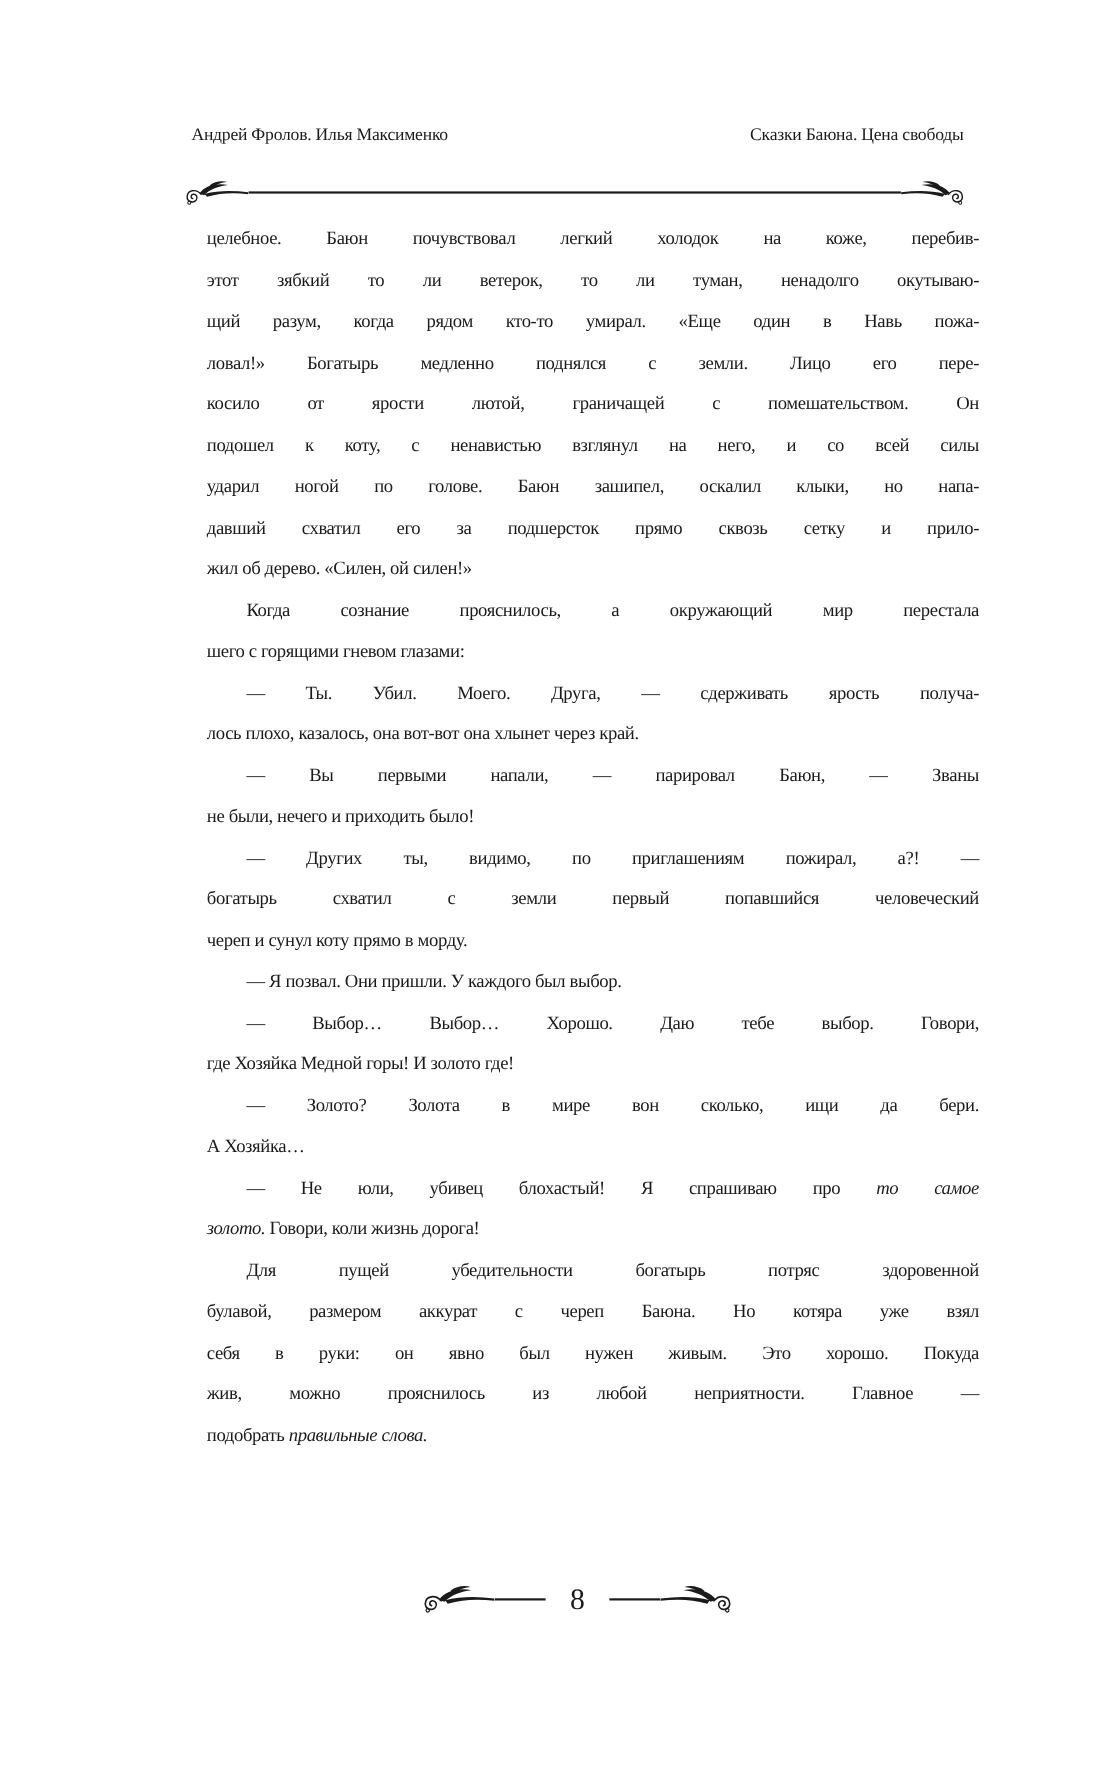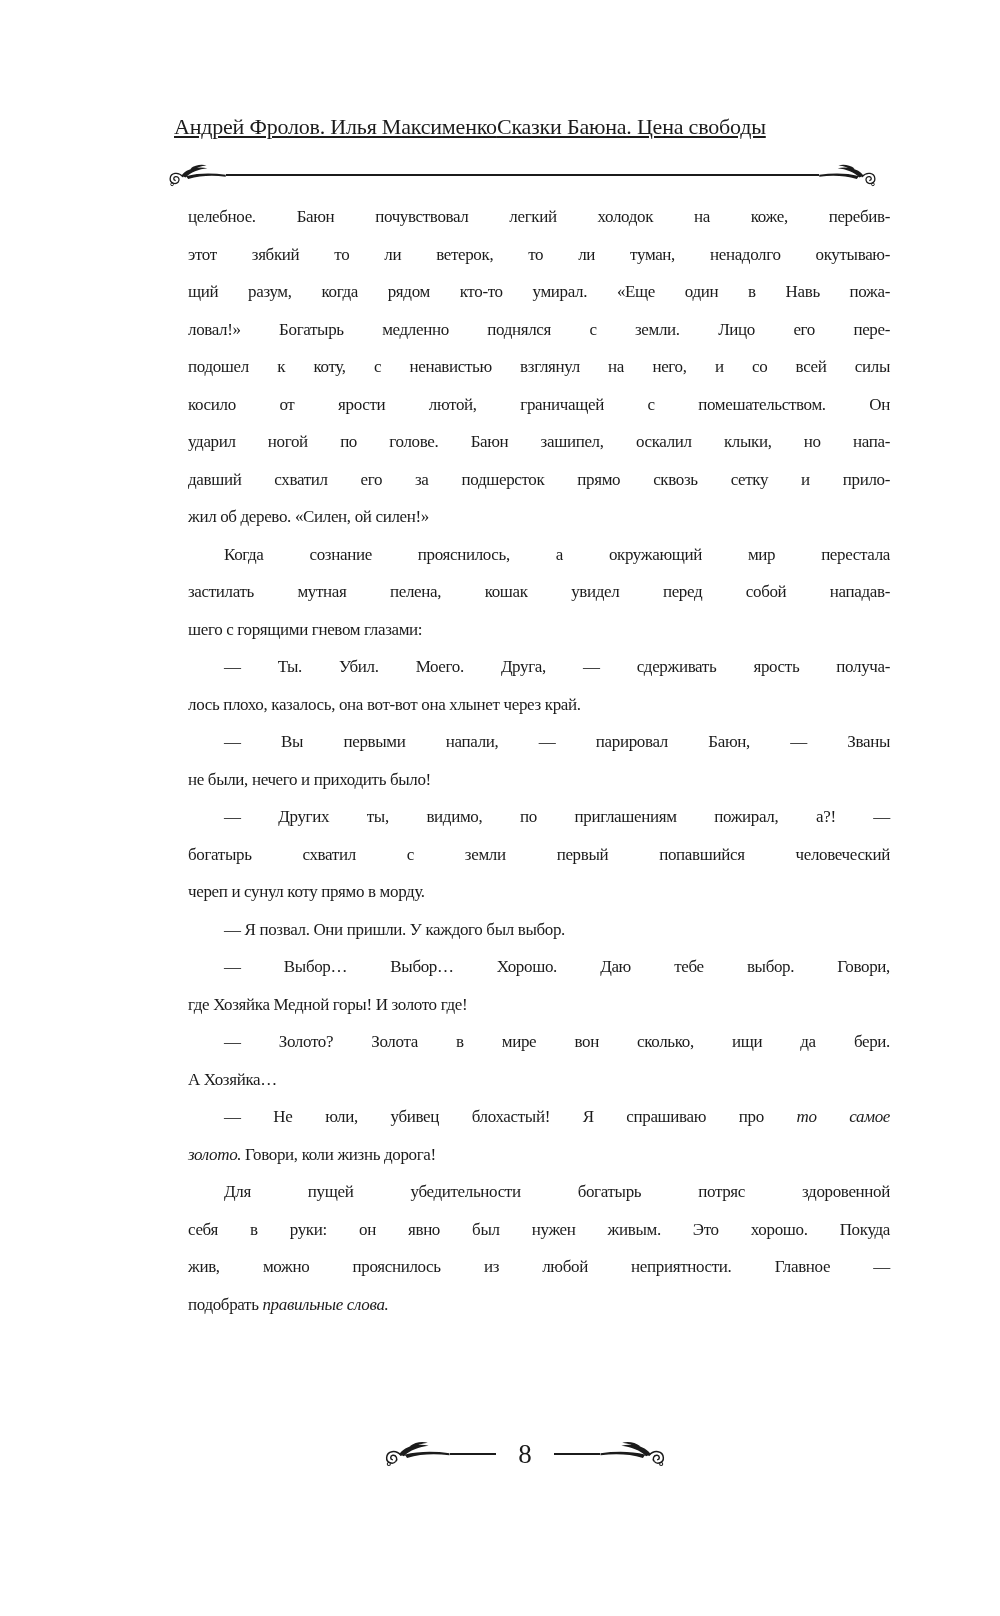--- a/index.html
+++ b/index.html
@@ -11,22 +11,22 @@
     height: 1616px;
     background: #ffffff;
     color: var(--ink);
     font-family: "Liberation Serif", "DejaVu Serif", serif;
     overflow: hidden;
   }
   
   .running-head {
     position: absolute;
     top: 114px; left: 174px; width: 702px;
-    display: flex; align-items: baseline;
-    font-size: 22px; letter-spacing: -0.2px; white-space: nowrap; text-decoration: underline;
+    display: flex; justify-content: space-between; align-items: baseline;
+    font-size: 16px; letter-spacing: -0.2px; white-space: nowrap;
   }
   
   .rule-row {
     position: absolute;
     display: flex; align-items: center;
   }
   .rule-row.header-rule { top: 157px; left: 168px; width: 709px; height: 36px; }
   .rule-line { flex: 1 1 auto; height: 2px; background: var(--ink); }
   .flourish { flex: 0 0 auto; display: block; }
   .flip { transform: scaleX(-1); }
@@ -87,43 +87,43 @@
     <svg class="flourish flip" width="58" height="23" viewBox="0 0 150 60" style="color:var(--ink)">
         <use href="#flourish"></use>
       </svg>
   </div>
 
   <div class="body-text">
       <div class="line"><span>целебное. Баюн почувствовал легкий холодок на коже, перебив-</span></div>
       <div class="line"><span>этот зябкий то ли ветерок, то ли туман, ненадолго окутываю-</span></div>
       <div class="line"><span>щий разум, когда рядом кто-то умирал. «Еще один в Навь пожа-</span></div>
       <div class="line"><span>ловал!» Богатырь медленно поднялся с земли. Лицо его пере-</span></div>
+      <div class="line"><span>косило от ярости лютой, граничащей с помешательством. Он</span></div>
       <div class="line"><span>подошел к коту, с ненавистью взглянул на него, и со всей силы</span></div>
-      <div class="line"><span>косило от ярости лютой, граничащей с помешательством. Он</span></div>
       <div class="line"><span>ударил ногой по голове. Баюн зашипел, оскалил клыки, но напа-</span></div>
       <div class="line"><span>давший схватил его за подшерсток прямо сквозь сетку и прило-</span></div>
       <div class="line last"><span>жил об дерево. «Силен, ой силен!»</span></div>
       <div class="line indent"><span>Когда сознание прояснилось, а окружающий мир перестала</span></div>
-      <div class="line"><span>застилать мутная пелена, кошак увидел перед собой нападав-</span></div>
       <div class="line last"><span>шего с горящими гневом глазами:</span></div>
       <div class="line indent"><span>—  Ты. Убил. Моего. Друга, — сдерживать ярость получа-</span></div>
       <div class="line last"><span>лось плохо, казалось, она вот-вот она хлынет через край.</span></div>
       <div class="line indent"><span>—  Вы первыми напали, — парировал Баюн, — Званы</span></div>
       <div class="line last"><span>не были, нечего и приходить было!</span></div>
       <div class="line indent"><span>—  Других ты, видимо, по приглашениям пожирал, а?! —</span></div>
       <div class="line"><span>богатырь схватил с земли первый попавшийся человеческий</span></div>
       <div class="line last"><span>череп и сунул коту прямо в морду.</span></div>
       <div class="line last indent"><span>—  Я позвал. Они пришли. У каждого был выбор.</span></div>
       <div class="line indent"><span>—  Выбор… Выбор… Хорошо. Даю тебе выбор. Говори,</span></div>
       <div class="line last"><span>где Хозяйка Медной горы! И золото где!</span></div>
       <div class="line indent"><span>—  Золото? Золота в мире вон сколько, ищи да бери.</span></div>
       <div class="line last"><span>А Хозяйка…</span></div>
       <div class="line indent"><span>—  Не юли, убивец блохастый! Я спрашиваю про </span><span class="it">то самое</span></div>
       <div class="line last"><span class="it">золото.</span><span> Говори, коли жизнь дорога!</span></div>
       <div class="line indent"><span>Для пущей убедительности богатырь потряс здоровенной</span></div>
+      <div class="line"><span>булавой, размером аккурат с череп Баюна. Но котяра уже взял</span></div>
       <div class="line"><span>себя в руки: он явно был нужен живым. Это хорошо. Покуда</span></div>
       <div class="line"><span>жив, можно прояснилось из любой неприятности. Главное —</span></div>
       <div class="line last"><span>подобрать </span><span class="it">правильные слова.</span></div>
     </div>
 
   <div class="footer-row">
     <svg class="flourish" width="66" height="26" viewBox="0 0 150 60" style="color:var(--ink)">
         <use href="#flourish"></use>
       </svg>
     <div class="footer-line"></div>

